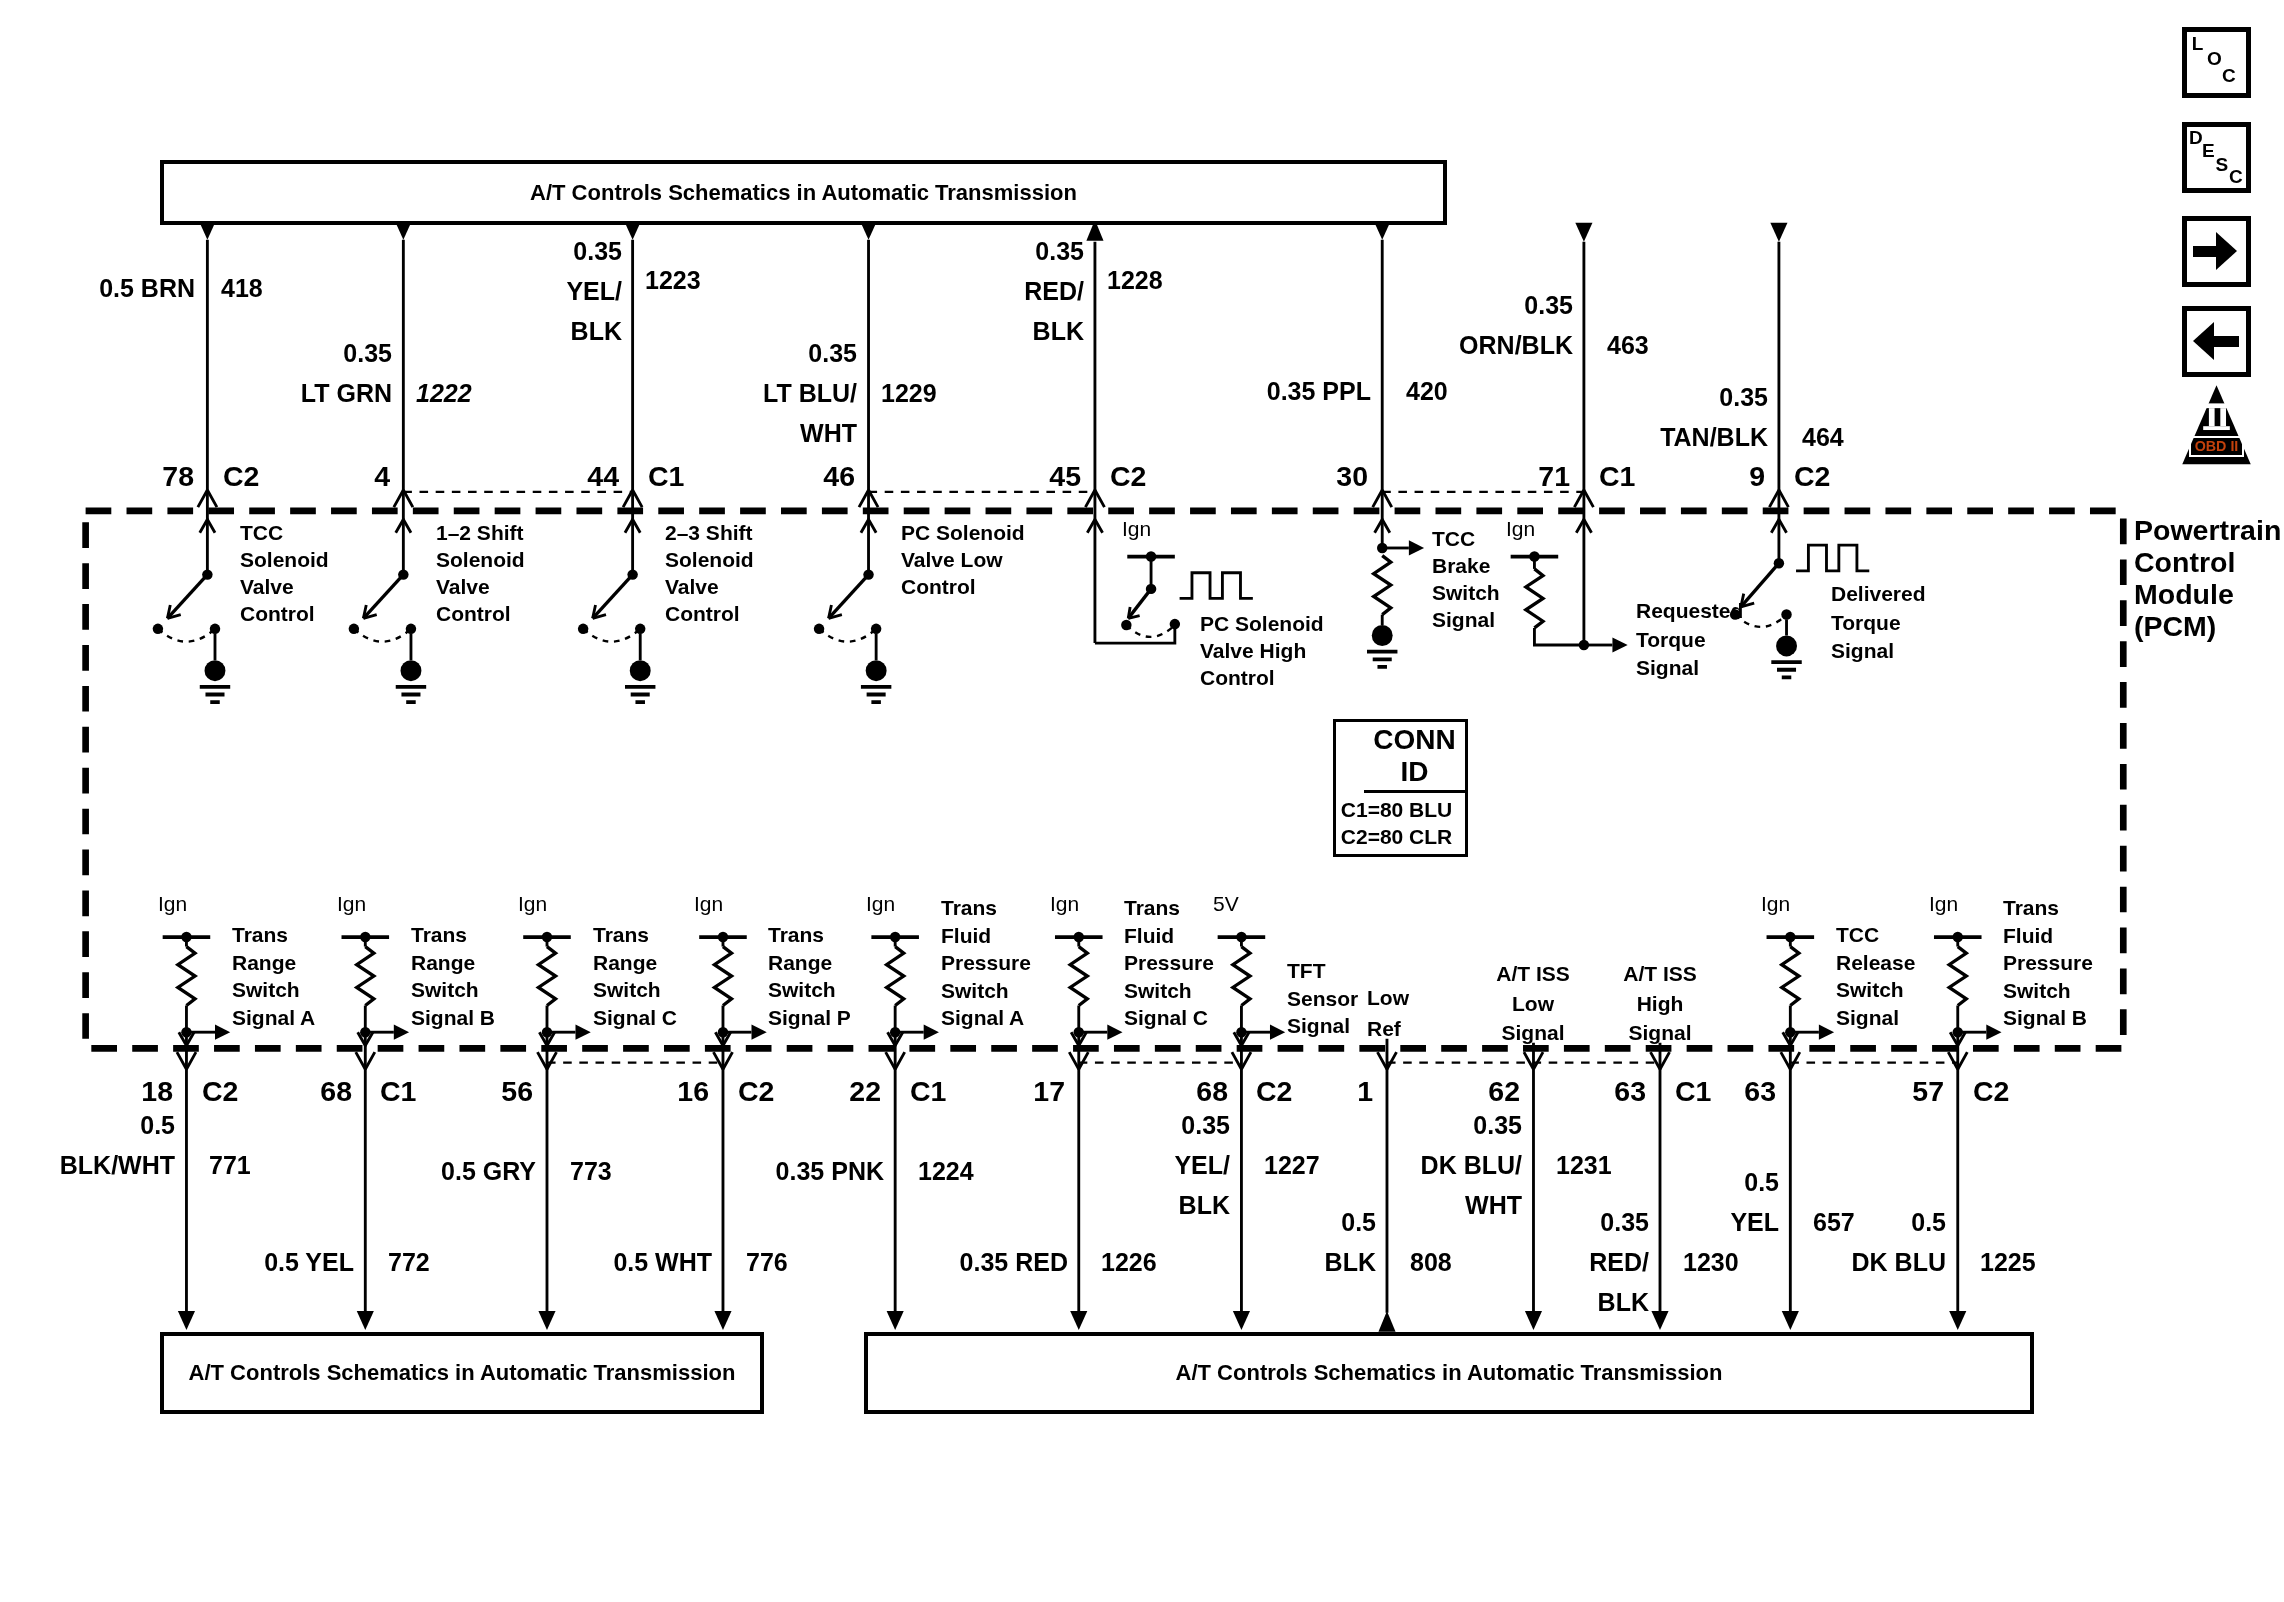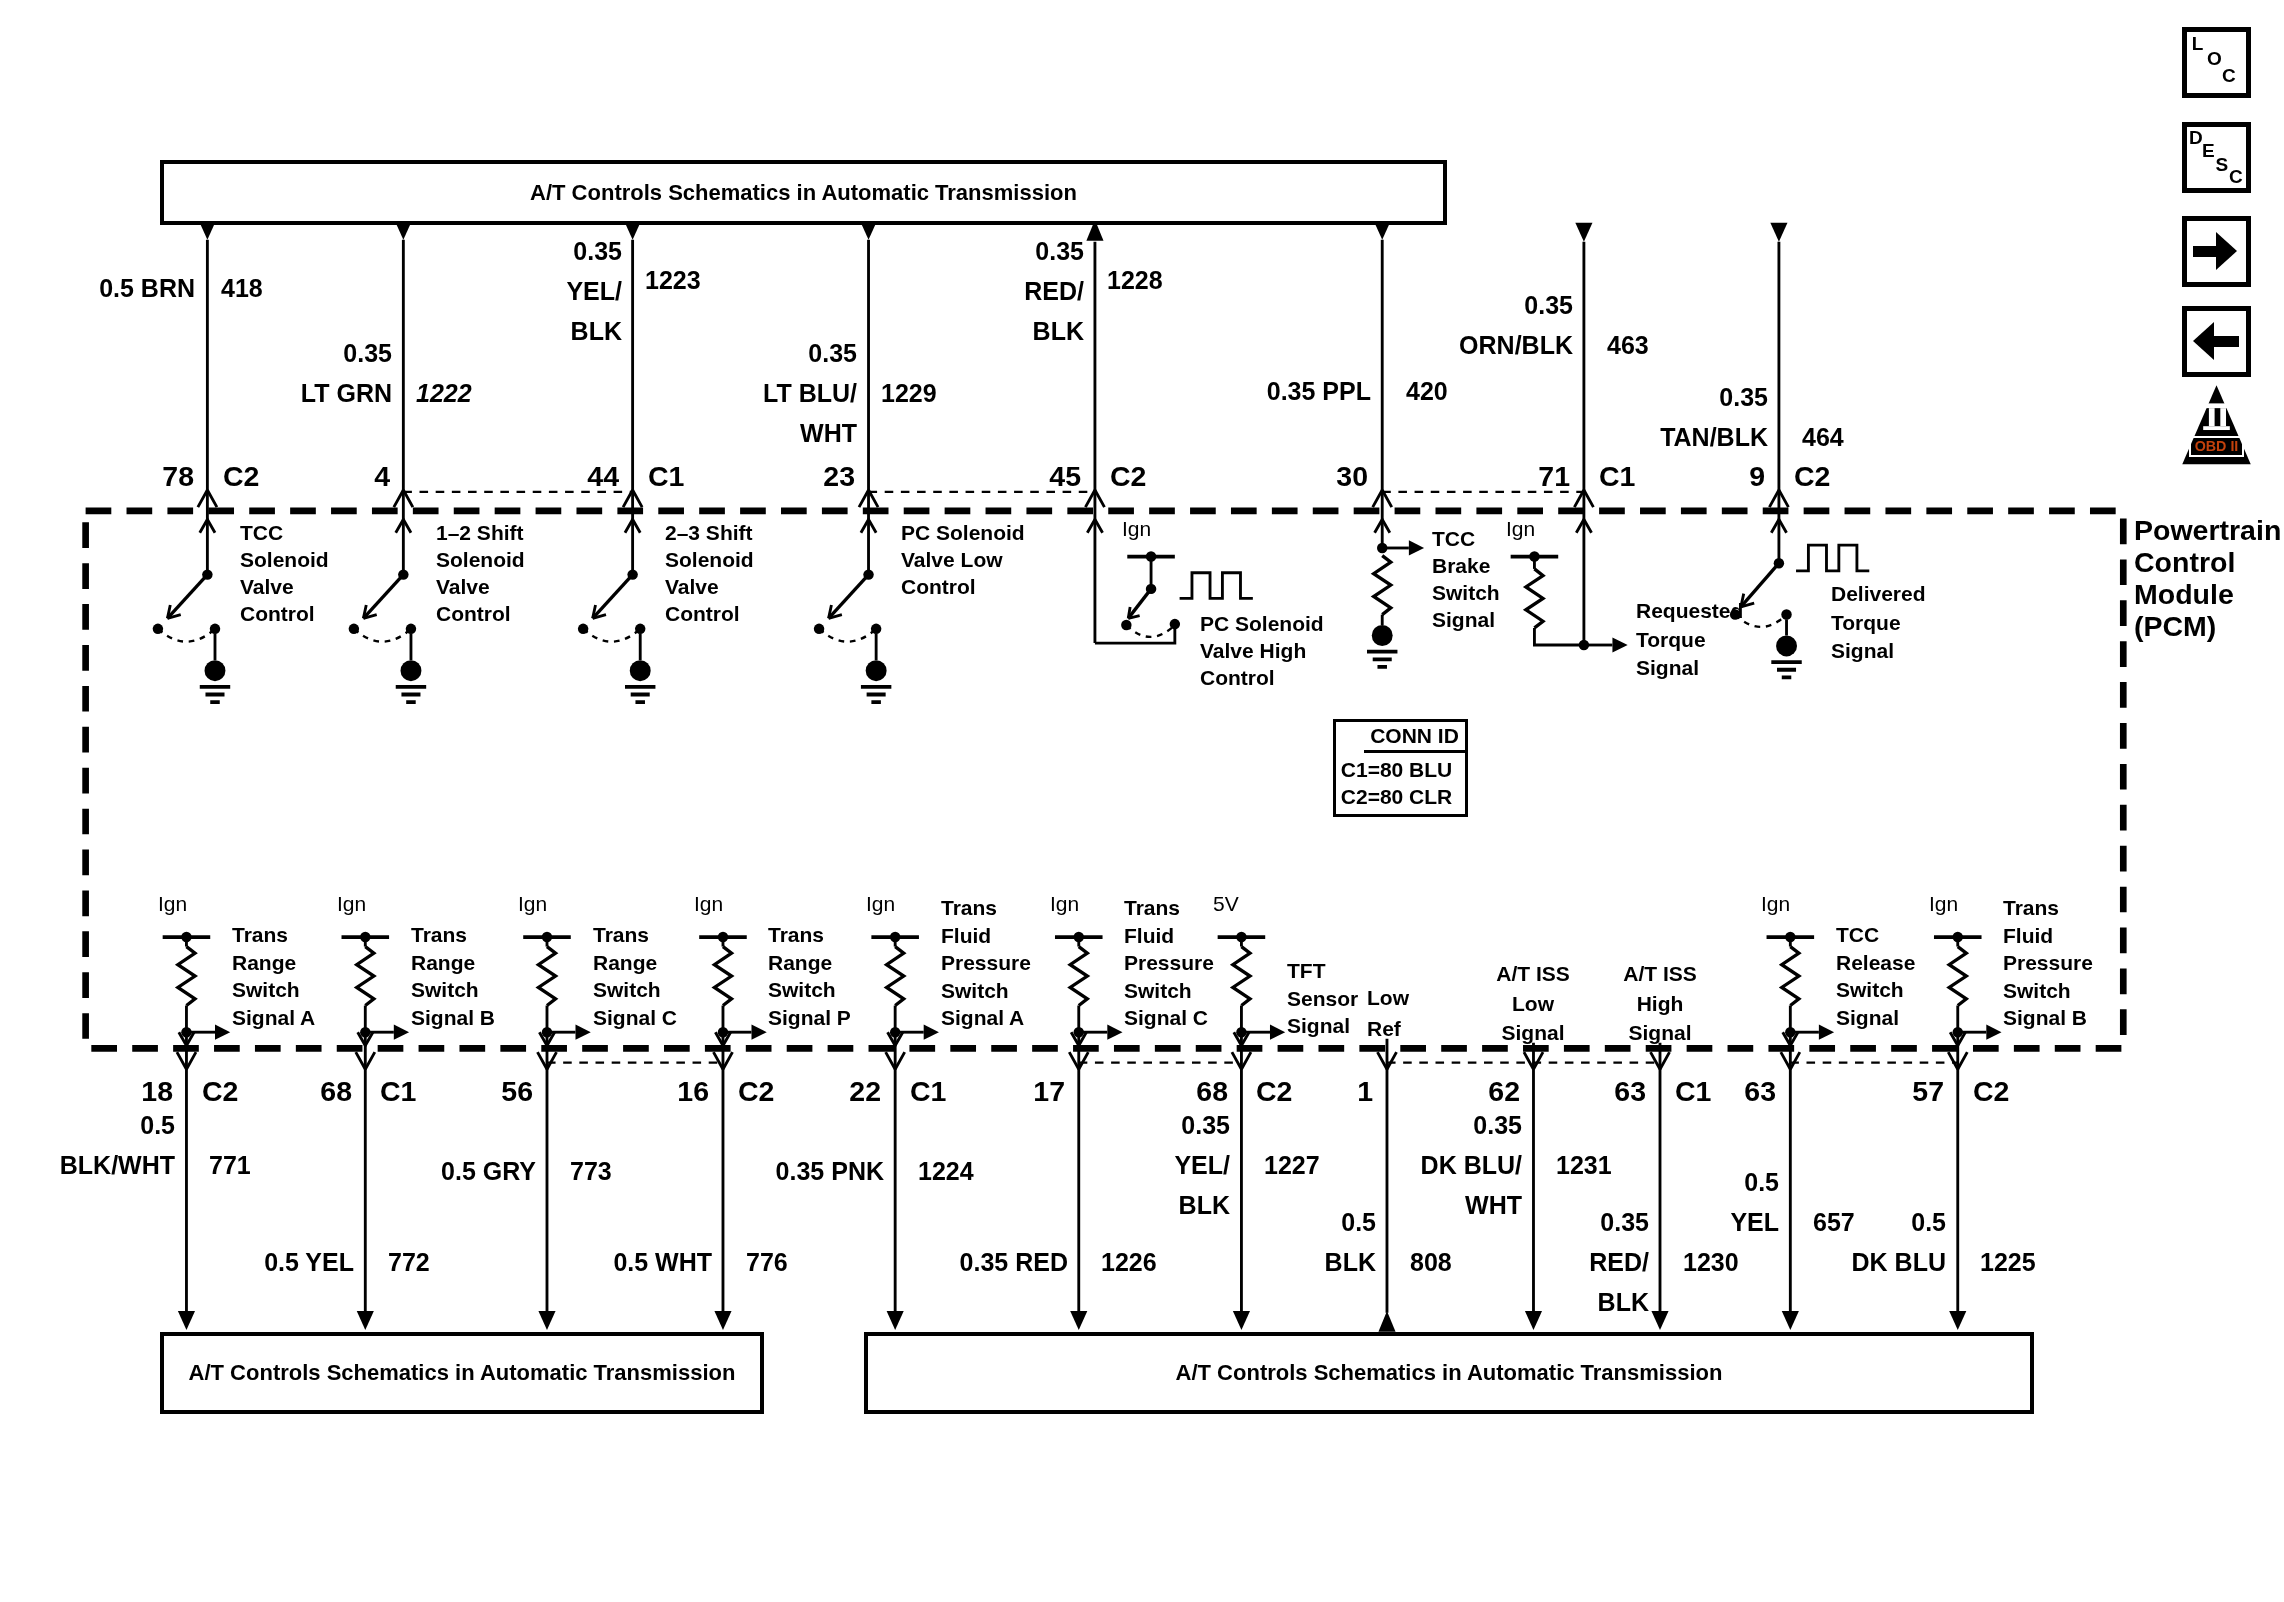--- a/index.html
+++ b/index.html
@@ -13,21 +13,21 @@
   .pin{font-weight:bold;font-size:28.5px;width:91px;text-align:right;}
   .conn{font-weight:bold;font-size:28.5px;}
   .fn{font-weight:bold;font-size:21px;line-height:27px;}
   .fnC{text-align:center;}
   .src{font-weight:normal;font-size:21px;width:57px;text-align:left;}
   .banner{position:absolute;background:#fff;border:4.8px solid #000;display:flex;
           align-items:center;justify-content:center;font-weight:bold;font-size:22px;}
   .banner.left2{justify-content:flex-start;padding-left:11.4px;white-space:pre-line;line-height:27px;}
   .big{font-weight:bold;font-size:28.5px;line-height:32px;}
   .connid{position:absolute;border:3.8px solid #000;background:#fff;width:129px;}
-  .connid .hd{border-bottom:3.8px solid #000;text-align:center;font-weight:bold;font-size:21px;padding:1.9px 0;margin-left:28px;}
+  .connid .hd{border-bottom:3.8px solid #000;text-align:center;font-weight:bold;font-size:28px;padding:1.9px 0;margin-left:28px;}
   .connid .bd{font-weight:bold;font-size:21px;line-height:27.6px;padding:2.9px 4.8px;white-space:pre-line;}
   .icon-box{position:absolute;width:59px;height:61px;border:5.7px solid #000;background:#fff;}
   .st{position:absolute;font-weight:bold;font-size:19px;line-height:19px;}
   .icon-loc .st0{left:4.8px;top:1.9px}.icon-loc .st1{left:20px;top:17px}.icon-loc .st2{left:35px;top:34px}
   .icon-desc .st0{left:1.9px;top:1px}.icon-desc .st1{left:15px;top:14.3px}.icon-desc .st2{left:28.5px;top:27.6px}.icon-desc .st3{left:42px;top:40px}
   .shaft{position:absolute;top:25px;width:25px;height:11.4px;background:#000;}
   .head-r{position:absolute;top:11.4px;width:0;height:0;border-top:19px solid transparent;
           border-bottom:19px solid transparent;border-left:21px solid #000;}
   .head-l{position:absolute;top:11.4px;width:0;height:0;border-top:19px solid transparent;
           border-bottom:19px solid transparent;border-right:21px solid #000;}
@@ -343,21 +343,21 @@
 <div class="txt cir" style="left:1107px;top:260px;">1228</div>
 <div class="txt cir" style="left:1406px;top:371px;">420</div>
 <div class="txt cir" style="left:1607px;top:325px;">463</div>
 <div class="txt cir" style="left:1802px;top:417px;">464</div>
 
 <div class="txt pin" style="left:103px;top:460px;">78</div>
 <div class="txt conn" style="left:223px;top:460px;">C2</div>
 <div class="txt pin" style="left:299px;top:460px;">4</div>
 <div class="txt pin" style="left:528px;top:460px;">44</div>
 <div class="txt conn" style="left:648px;top:460px;">C1</div>
-<div class="txt pin" style="left:764px;top:460px;">23</div>
+<div class="txt pin" style="left:764px;top:460px;">46</div>
 <div class="txt pin" style="left:990px;top:460px;">45</div>
 <div class="txt conn" style="left:1110px;top:460px;">C2</div>
 <div class="txt pin" style="left:1277px;top:460px;">30</div>
 <div class="txt pin" style="left:1479px;top:460px;">71</div>
 <div class="txt conn" style="left:1599px;top:460px;">C1</div>
 <div class="txt pin" style="left:1674px;top:460px;">9</div>
 <div class="txt conn" style="left:1794px;top:460px;">C2</div>
 
 <div class="txt fn" style="left:240px;top:519px;">TCC
 Solenoid

